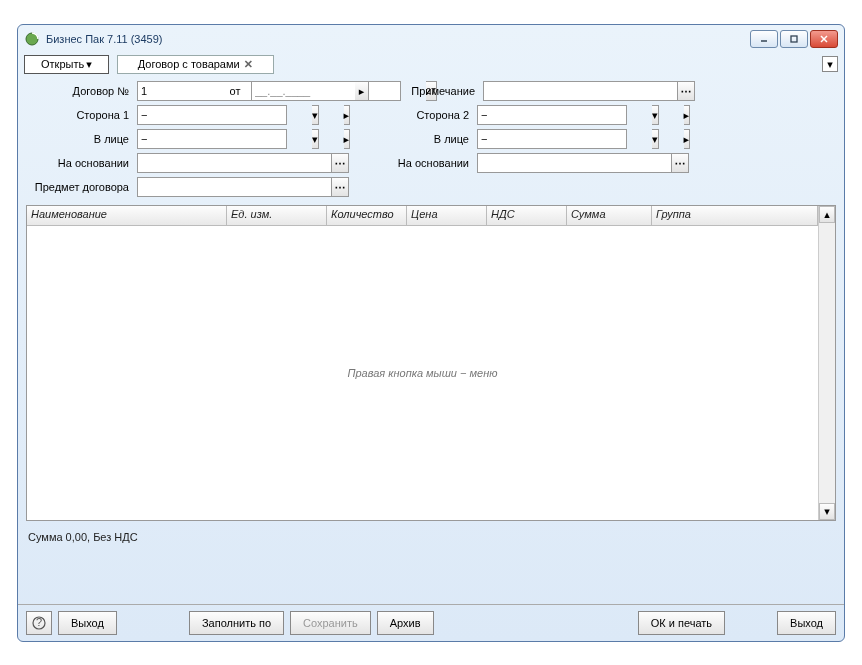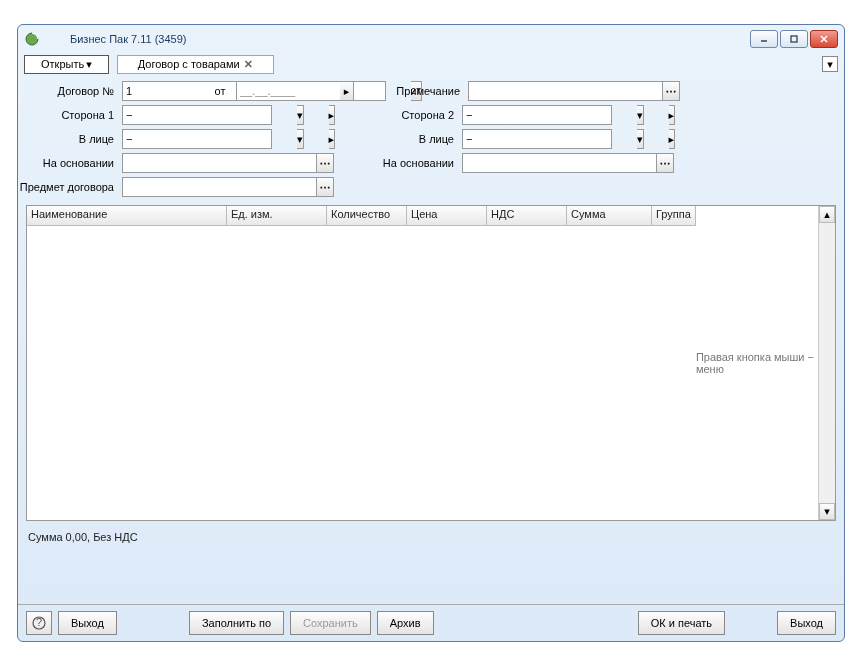--- a/index.html
+++ b/index.html
@@ -1,40 +1,40 @@
 <!DOCTYPE html>
 <html><head>
 <meta charset="utf-8">
 <style>
 * { box-sizing: border-box; margin: 0; padding: 0; font-family: Tahoma, Arial, sans-serif; font-size: 11px; }
 body { background: #fff; width: 862px; height: 665px; overflow: hidden; }
 .window { width: 828px; height: 618px; margin: 24px 17px; background: linear-gradient(to bottom, #eaf3fb 0%, #dce9f7 100%); border: 1px solid #5a7ba8; border-radius: 6px; position: relative; display: flex; flex-direction: column; }
-.titlebar { height: 28px; display: flex; align-items: center; padding: 0 6px; gap: 24px; }
+.titlebar { height: 28px; display: flex; align-items: center; padding: 0 6px; }
 .title-icon { width: 16px; height: 16px; margin-right: 6px; }
 .title-text { color: #1c3b63; font-weight: normal; flex: 1; }
 .win-controls { display: flex; gap: 2px; }
 .win-btn { width: 28px; height: 18px; border: 1px solid #6d8aac; border-radius: 3px; background: linear-gradient(to bottom, #fdfeff, #d8e6f4); display: flex; align-items: center; justify-content: center; cursor: pointer; }
 .win-btn.close { background: linear-gradient(to bottom, #f39a8f, #d84a37); border-color: #a03020; }
 .win-btn svg { width: 10px; height: 10px; }
 .toolbar-area { height: 22px; display: flex; align-items: center; padding: 0 6px; gap: 8px; }
 .open-btn { border: 1px solid #555; background: #fff; padding: 2px 16px; display: flex; align-items: center; gap: 2px; cursor: pointer; }
 .tab { border: 1px solid #9aa; background: #fff; padding: 2px 20px; display: flex; align-items: center; gap: 4px; }
 .tab-close { font-weight: bold; color: #666; cursor: pointer; }
 .toolbar-drop { width: 16px; height: 16px; border: 1px solid #888; background: #fff; display: flex; align-items: center; justify-content: center; margin-left: auto; cursor: pointer; }
-.form-area { padding: 6px 8px 2px 0; }
+.form-area { padding: 6px 8px 2px 15px; }
 .form-row { display: flex; align-items: center; margin-bottom: 4px; gap: 4px; }
 .form-label { text-align: right; padding-right: 4px; color: #000; white-space: nowrap; }
 .col1-label { width: 100px; }
 .col2-label { width: 76px; }
 .combo-group { display: flex; }
 .combo-input { border: 1px solid #999; background: #fff; height: 20px; padding: 0 3px; flex: 1; }
 .combo-btn { width: 17px; height: 20px; border: 1px solid #999; border-left: none; background: linear-gradient(to bottom, #fdfdfd, #e3e3e3); display: flex; align-items: center; justify-content: center; cursor: pointer; margin-left: 25px; }
 .ellipsis-btn { width: 17px; height: 20px; border: 1px solid #999; border-left: none; background: linear-gradient(to bottom, #fdfdfd, #e3e3e3); display: flex; align-items: center; justify-content: center; cursor: pointer; font-weight: bold; }
 .grid-area { margin: 2px 8px; border: 1px solid #999; background: #fff; height: 316px; display: flex; }
-.grid-main { flex: 1; display: flex; flex-direction: row; }
+.grid-main { flex: 1; display: flex; flex-direction: column; font-style: italic; }
 .grid-header { display: flex; background: linear-gradient(to bottom, #fdfdfd, #e8e8e8); border-bottom: 1px solid #bbb; height: 20px; }
 .grid-header-cell { border-right: 1px solid #bbb; padding: 2px 4px; color: #222; }
 .grid-body { flex: 1; display: flex; align-items: center; justify-content: center; color: #777; background: #fff; }
 .grid-scroll { width: 17px; background: #f0f0f0; border-left: 1px solid #ccc; display: flex; flex-direction: column; }
 .scroll-btn { height: 17px; background: linear-gradient(to bottom, #fdfdfd, #e3e3e3); border: 1px solid #bbb; display: flex; align-items: center; justify-content: center; cursor: pointer; }
 .scroll-track { flex: 1; }
 .status-area { padding: 8px 10px; color: #222; }
 .bottom-bar { border-top: 1px solid #aaa; padding: 6px 8px; display: flex; align-items: center; gap: 6px; margin-top: auto; }
 .btn { border: 1px solid #888; background: linear-gradient(to bottom, #fdfdfd, #e4e4e4); height: 24px; padding: 0 12px; cursor: pointer; display: flex; align-items: center; }
 .btn.disabled { color: #999; }

